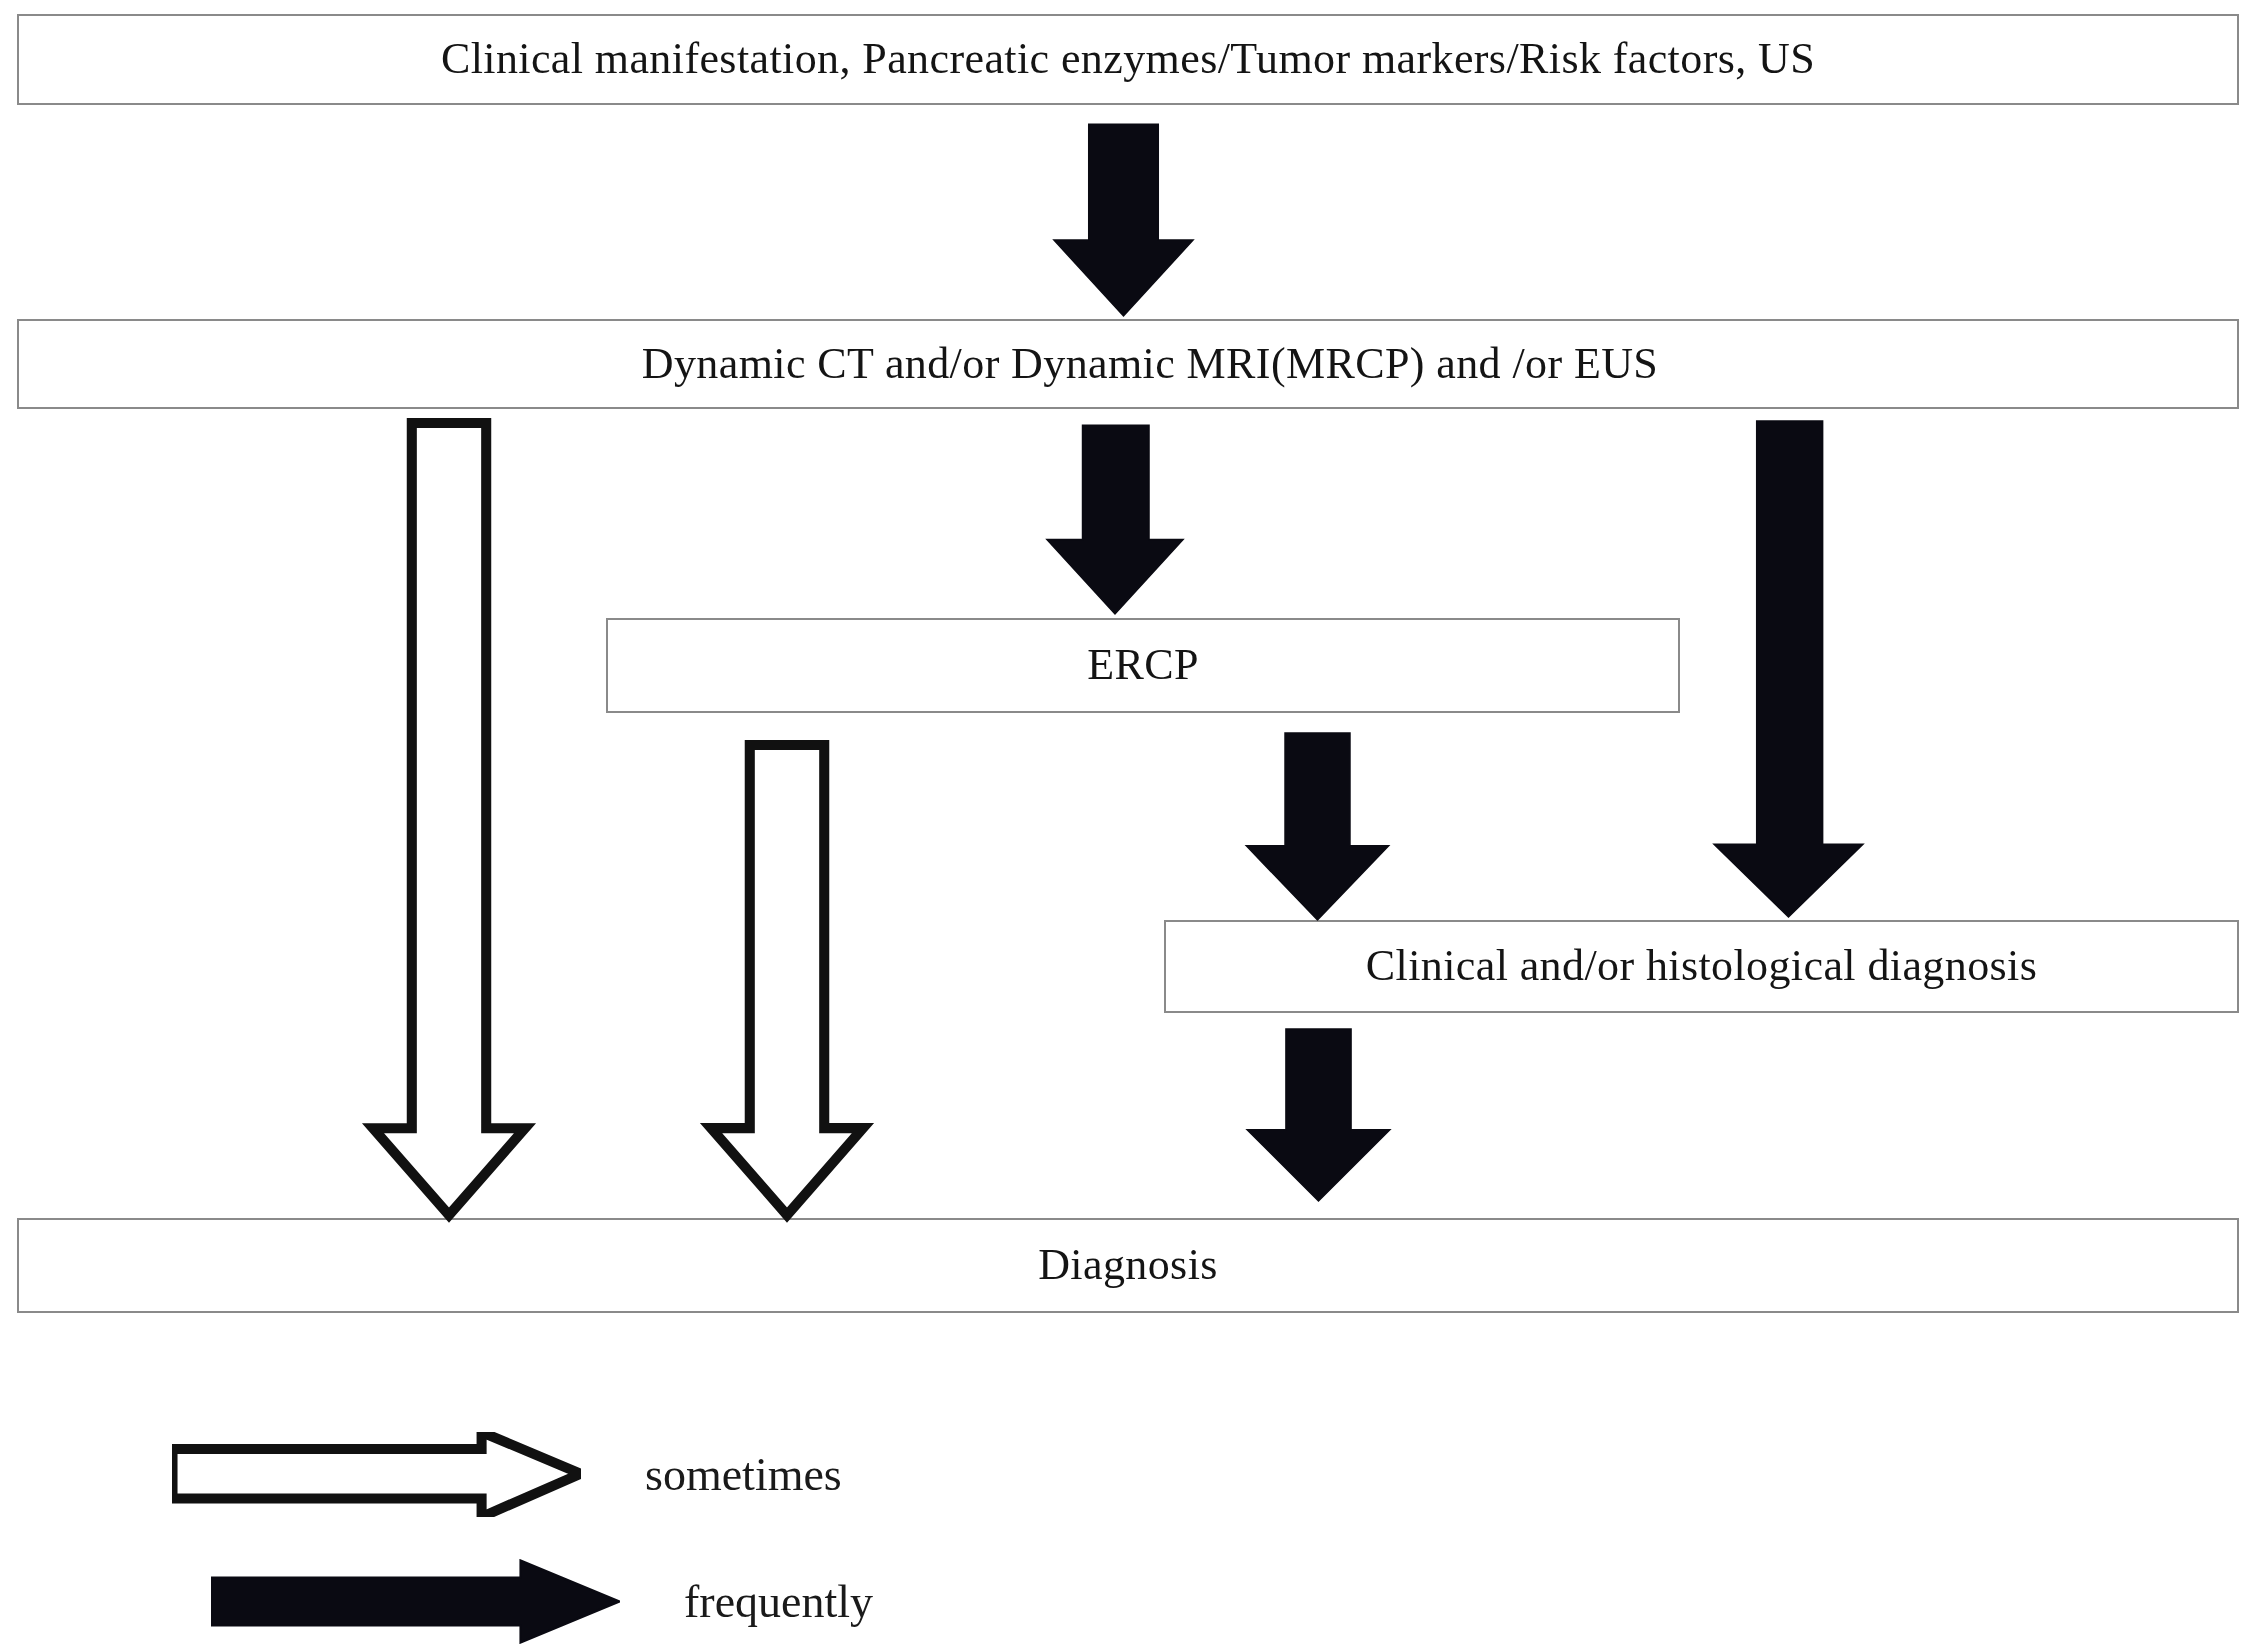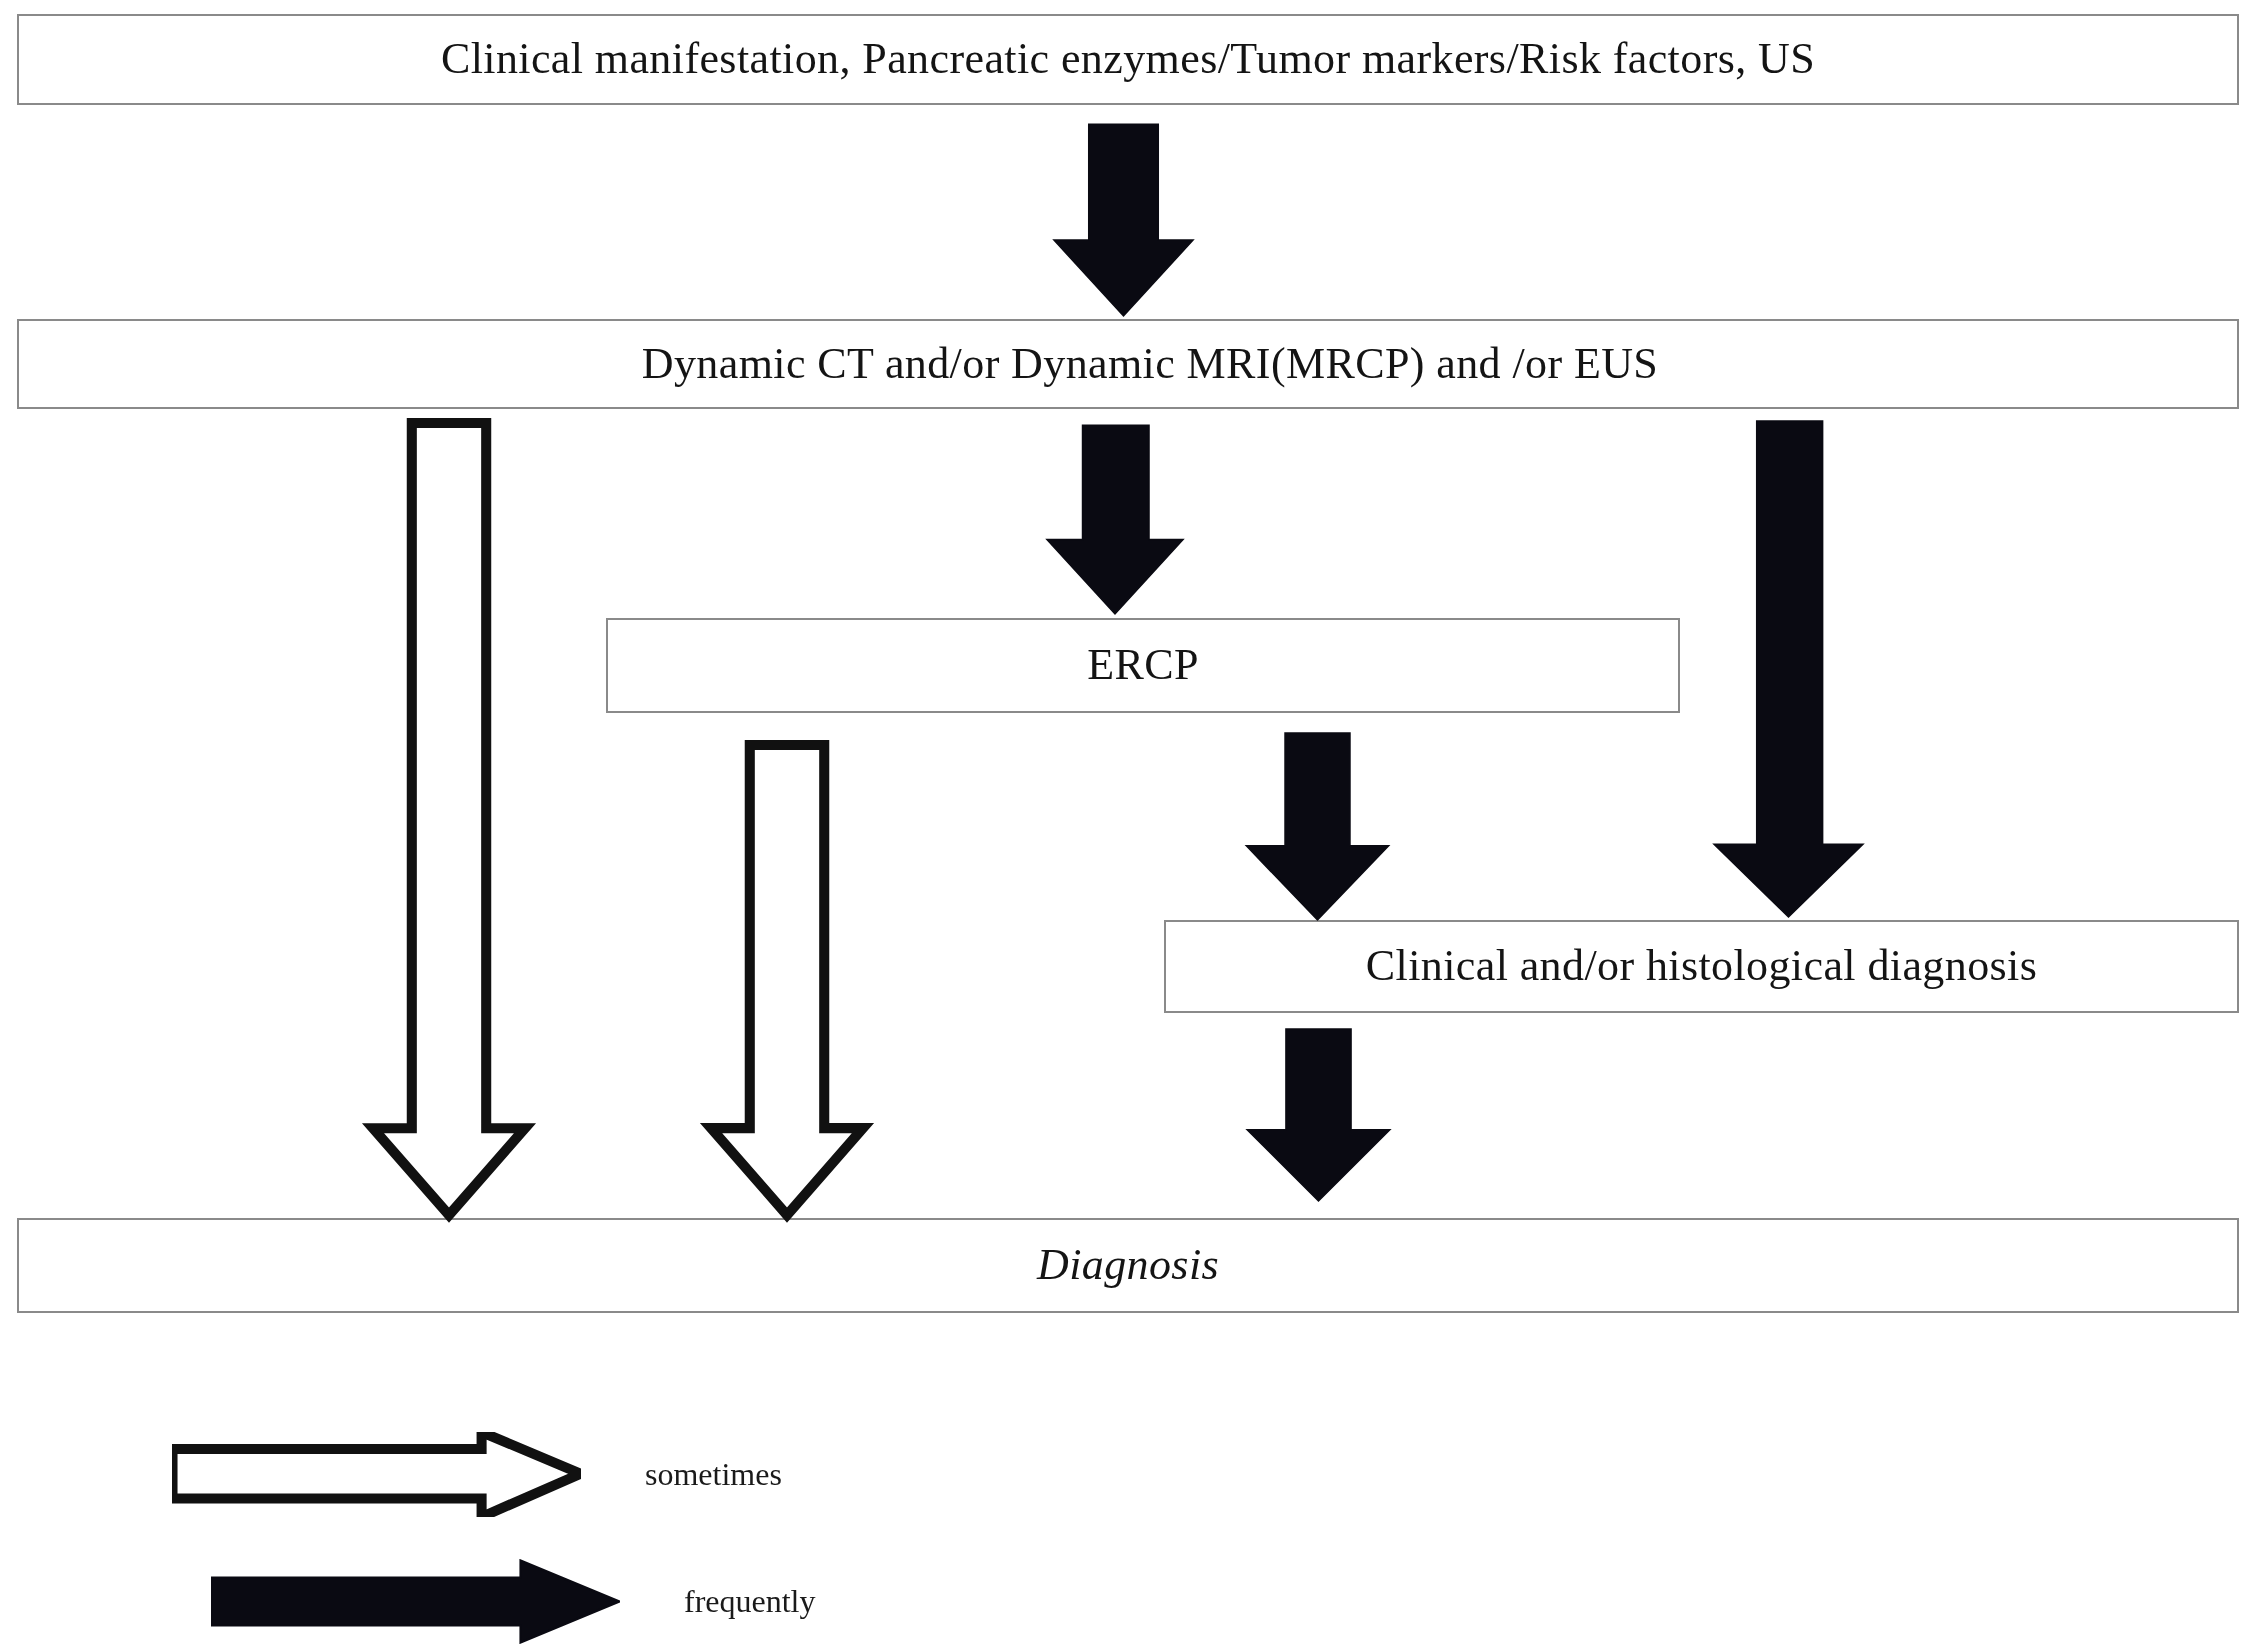--- a/index.html
+++ b/index.html
@@ -37,21 +37,21 @@
   }
   .arrow svg { display: block; overflow: visible; }
 
   .legend-row {
     position: absolute;
     display: flex;
     align-items: center;
   }
   .legend-label {
     color: #1a1a1a;
-    font-size: 32px;
+    font-size: 46px;
     white-space: nowrap;
     font-family: Liberation Serif, serif;
   }
 </style>
 </head>
 <body>
 
 <div id="canvas">
 
   <div class="node-box" style="left:17px; top:14px; width:2222px; height:91px;">
@@ -63,21 +63,21 @@
   </div>
 
   <div class="node-box" style="left:606px; top:618px; width:1074px; height:95px;">
     <span class="label">ERCP</span>
   </div>
 
   <div class="node-box" style="left:1164px; top:920px; width:1075px; height:93px;">
     <span class="label">Clinical and/or histological diagnosis</span>
   </div>
 
-  <div class="node-box" style="left:17px; top:1218px; width:2222px; height:95px;font-style:italic;">
+  <div class="node-box" style="left:17px; top:1218px; width:2222px; height:95px;">
     <span class="label">Diagnosis</span>
   </div>
 
   <div class="arrow" style="left:1054px; top:124px; width:139px; height:192px;">
     <svg width="139" height="192" viewBox="0 0 180 248">
       <polygon points="45,0 135,0 135,150 180,150 90,248 0,150 45,150" fill="#0a0a12" stroke="#0a0a12" stroke-width="2"></polygon>
     </svg>
   </div>
 
   <div class="arrow" style="left:1047px; top:425px; width:136px; height:189px;">

